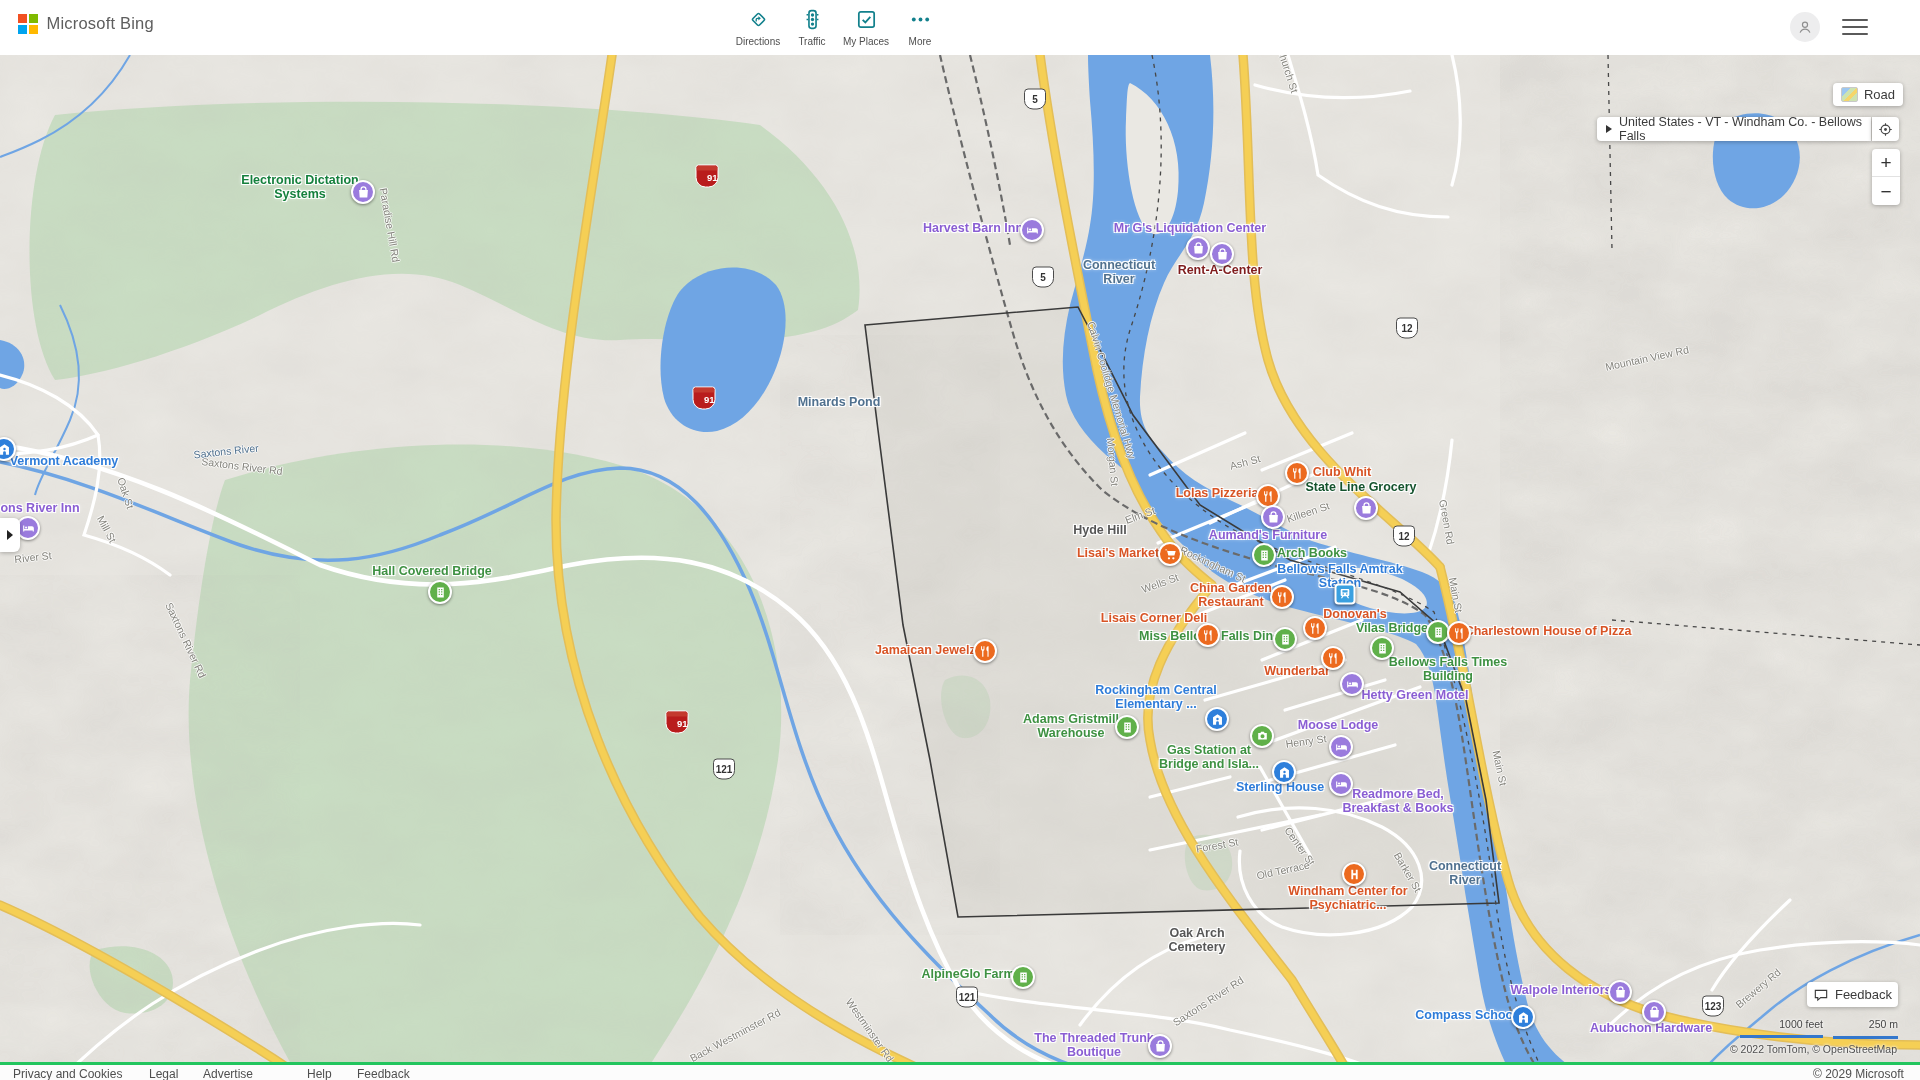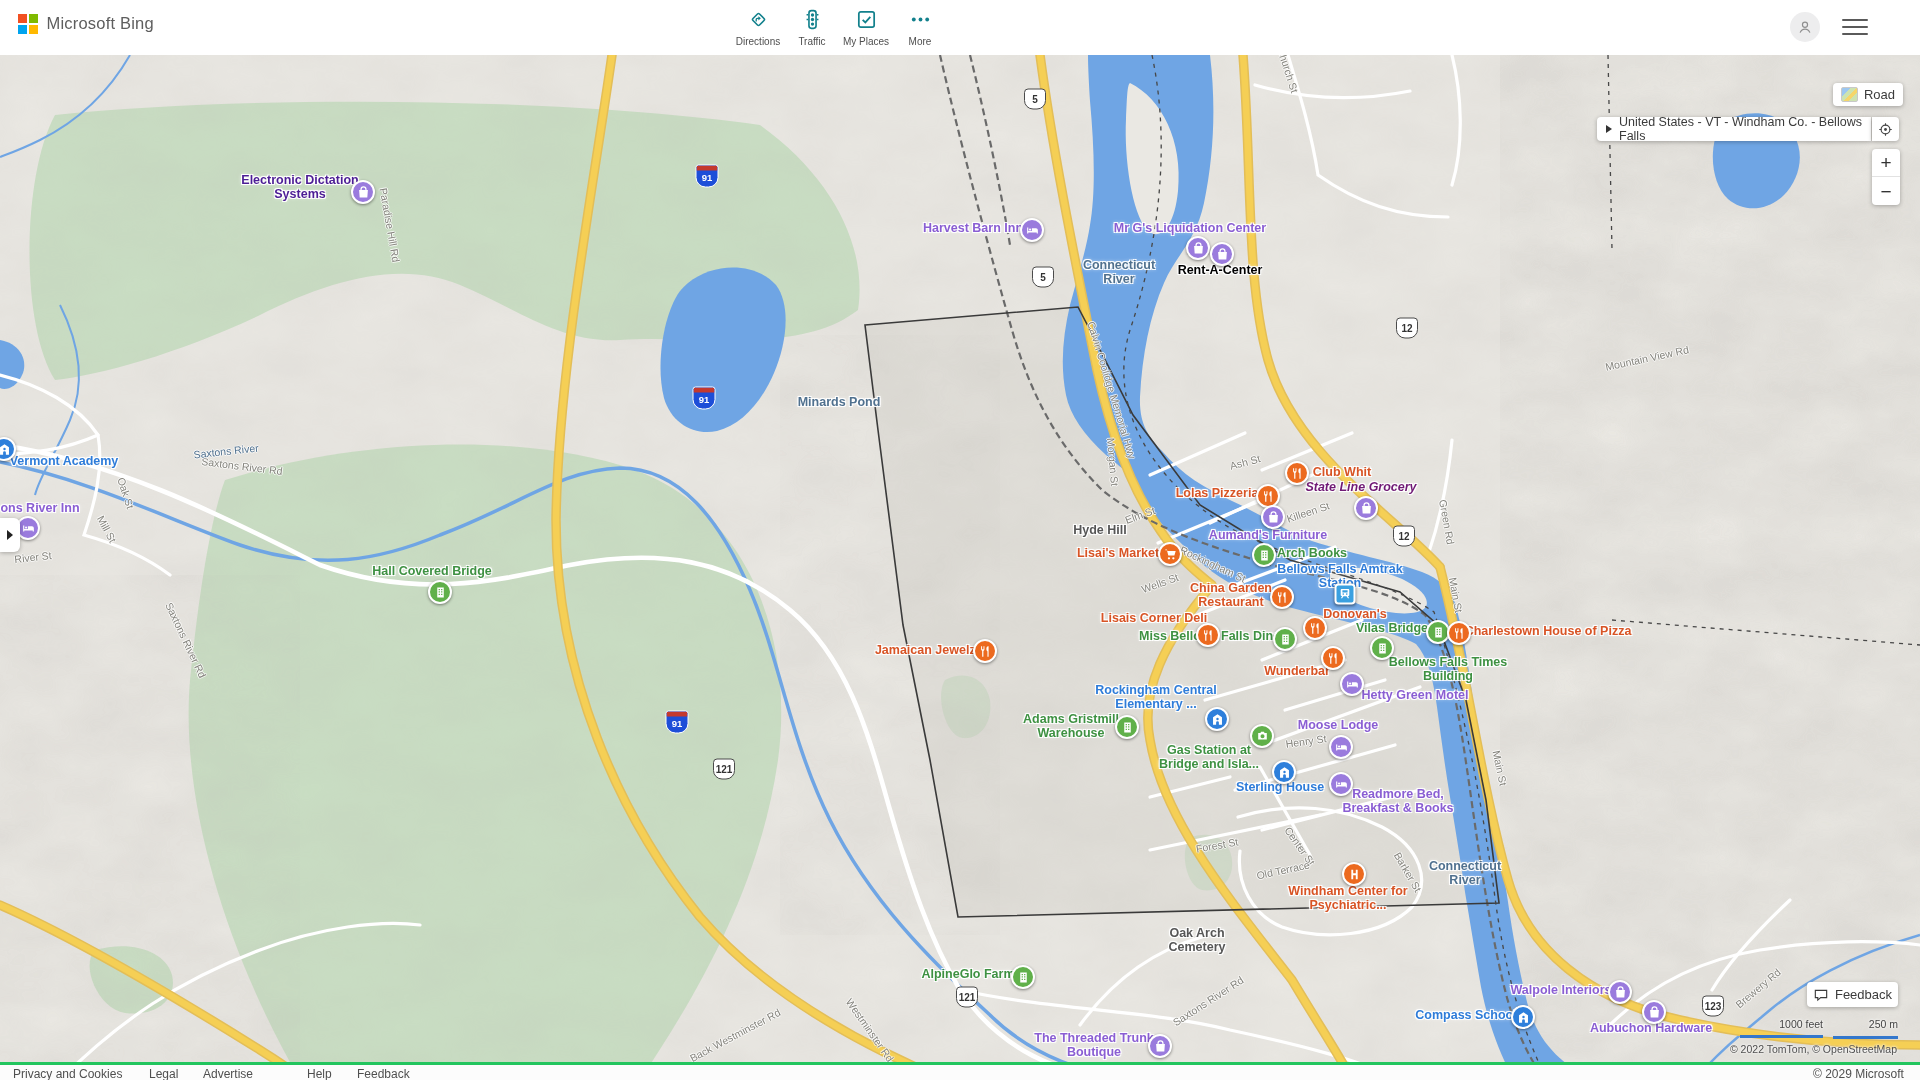--- a/index.html
+++ b/index.html
@@ -47,22 +47,22 @@
   .poi-label{position:absolute;transform:translate(-50%,-50%);font-size:12.5px;font-weight:bold;
     line-height:13.5px;text-align:center;white-space:nowrap;z-index:20;pointer-events:auto;cursor:pointer;
     text-shadow:-1px -1px 0 rgba(255,255,255,.95),1px -1px 0 rgba(255,255,255,.95),
     -1px 1px 0 rgba(255,255,255,.95),1px 1px 0 rgba(255,255,255,.95),0 0 4px #fff;}
   .poi-label.lbl-area{font-weight:bold;}
   .street{position:absolute;font-size:10.5px;color:var(--street);white-space:nowrap;z-index:10;
     text-shadow:-1px 0 0 rgba(255,255,255,.8),1px 0 0 rgba(255,255,255,.8),0 -1px 0 rgba(255,255,255,.8),0 1px 0 rgba(255,255,255,.8);}
   .shield-us{position:absolute;transform:translate(-50%,-50%);width:20px;height:19px;background:#fff;
     border:1.5px solid #4a4a4a;border-radius:4px 4px 9px 9px;display:flex;align-items:center;
     justify-content:center;font-size:10px;font-weight:bold;color:#333;z-index:12;}
-  .shield-i{position:absolute;transform:translate(-50%,-50%);width:21px;height:21px;background:#1d4ed8;
-    border:1px solid #fff;border-radius:3px 3px 10px 10px;overflow:hidden;text-align:center;z-index:12;}
+  .shield-i{position:absolute;transform:translate(-50%,-50%);width:21px;height:21px;background:#b91c1c;
+    border:1px solid #fff;border-radius:3px 3px 10px 10px;overflow:hidden;text-align:right;z-index:12;}
   .shield-i .band{height:5px;background:#c4392e;}
   .shield-i span{display:block;color:#fff;font-size:9.5px;font-weight:bold;line-height:13px;}
   
   .ctl{position:absolute;background:#fff;box-shadow:0 1px 4px rgba(0,0,0,.28);border-radius:4px;z-index:40;
     display:flex;align-items:center;color:#3b3b3b;pointer-events:auto;}
   #roadbtn{left:1833px;top:28px;width:70px;height:23px;justify-content:center;font-size:13px;cursor:pointer;}
   #roadbtn .mini{width:15px;height:13px;border-radius:2px;margin-right:6px;border:1px solid #c9c9c9;
     background:linear-gradient(135deg,#9cc7f0 0 30%,#cde3b0 30% 52%,#f6d66a 52% 68%,#cde3b0 68%);}
   #breadcrumb{left:1597px;top:62px;width:274px;height:24px;border-radius:4px 0 0 4px;font-size:12.5px;cursor:pointer;}
   #breadcrumb .tri{width:0;height:0;border-left:6px solid #333;border-top:4.5px solid transparent;
@@ -246,21 +246,21 @@
     <path class="dashb" d="M1612,565 L1920,590"></path>
     <path class="dashb" d="M1608,0 L1612,195"></path>
   </svg>
 
   <div class="layer" id="overlay">
       <div class="poi-icon" style="left: 363px; top: 137px; background: rgb(154, 123, 221);">
         <svg viewBox="0 0 16 16" fill="#fff">
           <path fill-rule="evenodd" d="M11.8 5V4.2a3.8 3.8 0 0 0-7.6 0V5H2.6l.7 9h9.4l.7-9h-1.6zM5.7 4.2a2.3 2.3 0 0 1 4.6 0V5H5.7v-.8z"></path>
         </svg>
       </div>
-      <div class="poi-label lbl-shop" style="left: 300px; top: 132px; color: #4c1d95;">
+      <div class="poi-label lbl-shop" style="left: 300px; top: 132px; color: #15803d;">
         <div>Electronic Dictation</div>
         <div>Systems</div>
       </div>
       <div class="poi-icon" style="left: 1032px; top: 175px; background: rgb(154, 123, 221);">
         <svg viewBox="0 0 16 16" fill="#fff">
           <path d="M1.4 4.2v7.6h1.4v-1.4h10.4v1.4h1.4V7.6c0-1.3-1-2.3-2.3-2.3H7.2v3.3H2.8V4.2H1.4z"></path>
           <circle cx="5" cy="6.9" r="1.3"></circle>
         </svg>
       </div>
       <div class="poi-label lbl-shop" style="left: 973px; top: 174px; color: rgb(138, 94, 211);">
@@ -272,21 +272,21 @@
         </svg>
       </div>
       <div class="poi-label lbl-shop" style="left: 1190px; top: 174px; color: rgb(138, 94, 211);">
         <div>Mr G's Liquidation Center</div>
       </div>
       <div class="poi-icon" style="left: 1222px; top: 199px; background: rgb(154, 123, 221);">
         <svg viewBox="0 0 16 16" fill="#fff">
           <path fill-rule="evenodd" d="M11.8 5V4.2a3.8 3.8 0 0 0-7.6 0V5H2.6l.7 9h9.4l.7-9h-1.6zM5.7 4.2a2.3 2.3 0 0 1 4.6 0V5H5.7v-.8z"></path>
         </svg>
       </div>
-      <div class="poi-label lbl-shop" style="left: 1220px; top: 216px; color: #000000;">
+      <div class="poi-label lbl-shop" style="left: 1220px; top: 216px; color: #7f1d1d;">
         <div>Rent-A-Center</div>
       </div>
       <div class="poi-label lbl-water" style="left: 1119px; top: 217px; color: rgb(80, 113, 143);">
         <div>Connecticut</div>
         <div>River</div>
       </div>
       <div class="poi-label lbl-water" style="left: 839px; top: 348px; color: rgb(80, 113, 143);">
         <div>Minards Pond</div>
       </div>
       <div class="poi-icon" style="left: 4px; top: 394px; background: rgb(46, 127, 219);">
@@ -343,21 +343,21 @@
         </svg>
       </div>
       <div class="poi-label lbl-food" style="left: 1342px; top: 418px; color: rgb(216, 84, 37);">
         <div>Club Whit</div>
       </div>
       <div class="poi-icon" style="left: 1366px; top: 453px; background: rgb(154, 123, 221);">
         <svg viewBox="0 0 16 16" fill="#fff">
           <path fill-rule="evenodd" d="M11.8 5V4.2a3.8 3.8 0 0 0-7.6 0V5H2.6l.7 9h9.4l.7-9h-1.6zM5.7 4.2a2.3 2.3 0 0 1 4.6 0V5H5.7v-.8z"></path>
         </svg>
       </div>
-      <div class="poi-label lbl-shop" style="left: 1361px; top: 433px; color: #701a75; font-style: italic;">
+      <div class="poi-label lbl-shop" style="left: 1361px; top: 433px; color: #14532d;">
         <div>State Line Grocery</div>
       </div>
       <div class="poi-icon" style="left: 1273px; top: 462px; background: rgb(154, 123, 221);">
         <svg viewBox="0 0 16 16" fill="#fff">
           <path fill-rule="evenodd" d="M11.8 5V4.2a3.8 3.8 0 0 0-7.6 0V5H2.6l.7 9h9.4l.7-9h-1.6zM5.7 4.2a2.3 2.3 0 0 1 4.6 0V5H5.7v-.8z"></path>
         </svg>
       </div>
       <div class="poi-label lbl-shop" style="left: 1268px; top: 481px; color: rgb(138, 94, 211);">
         <div>Aumand's Furniture</div>
       </div>

